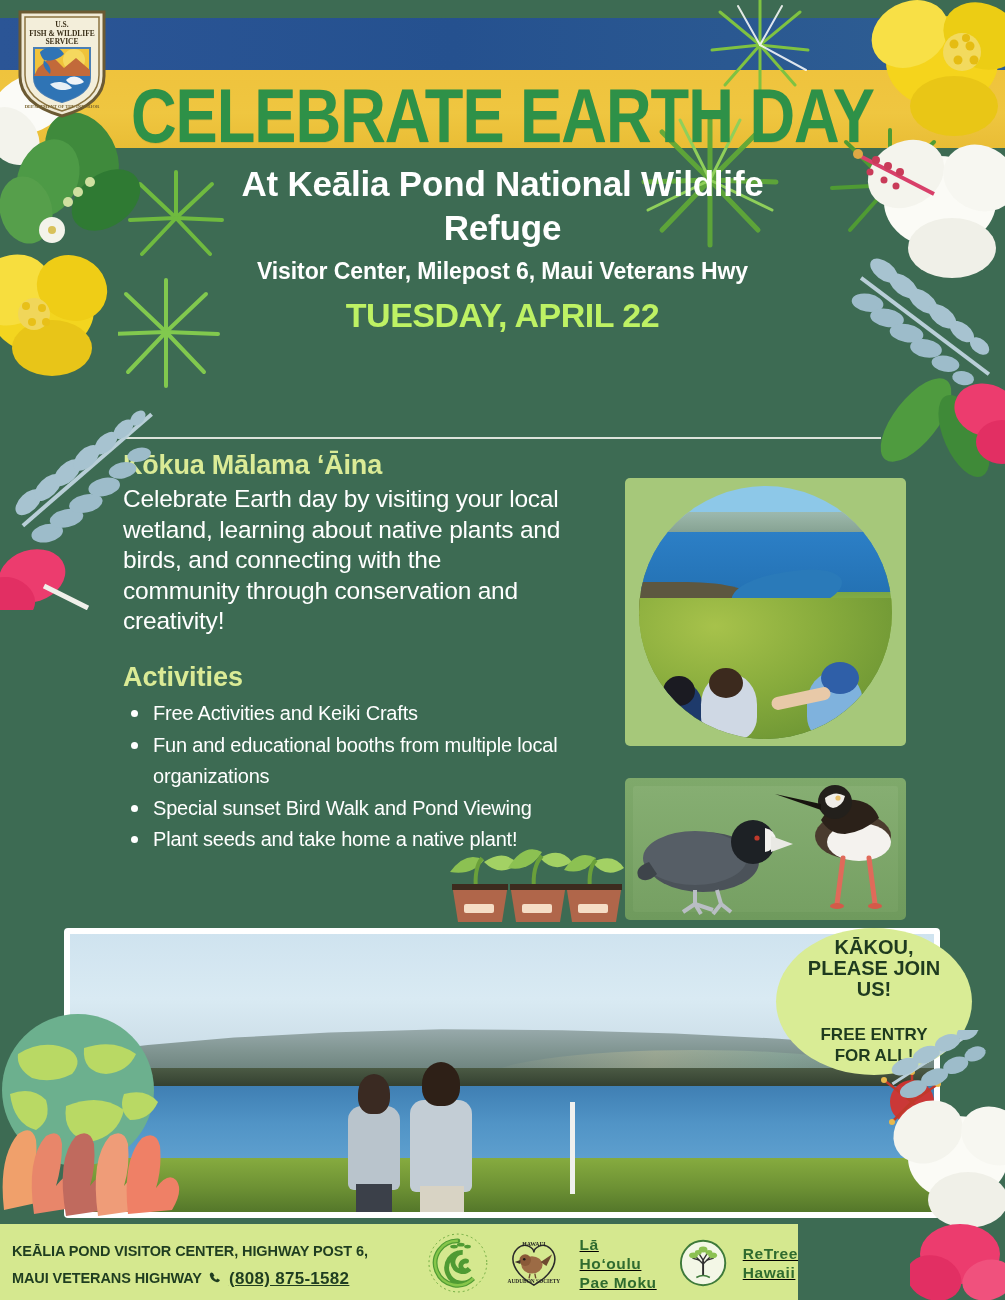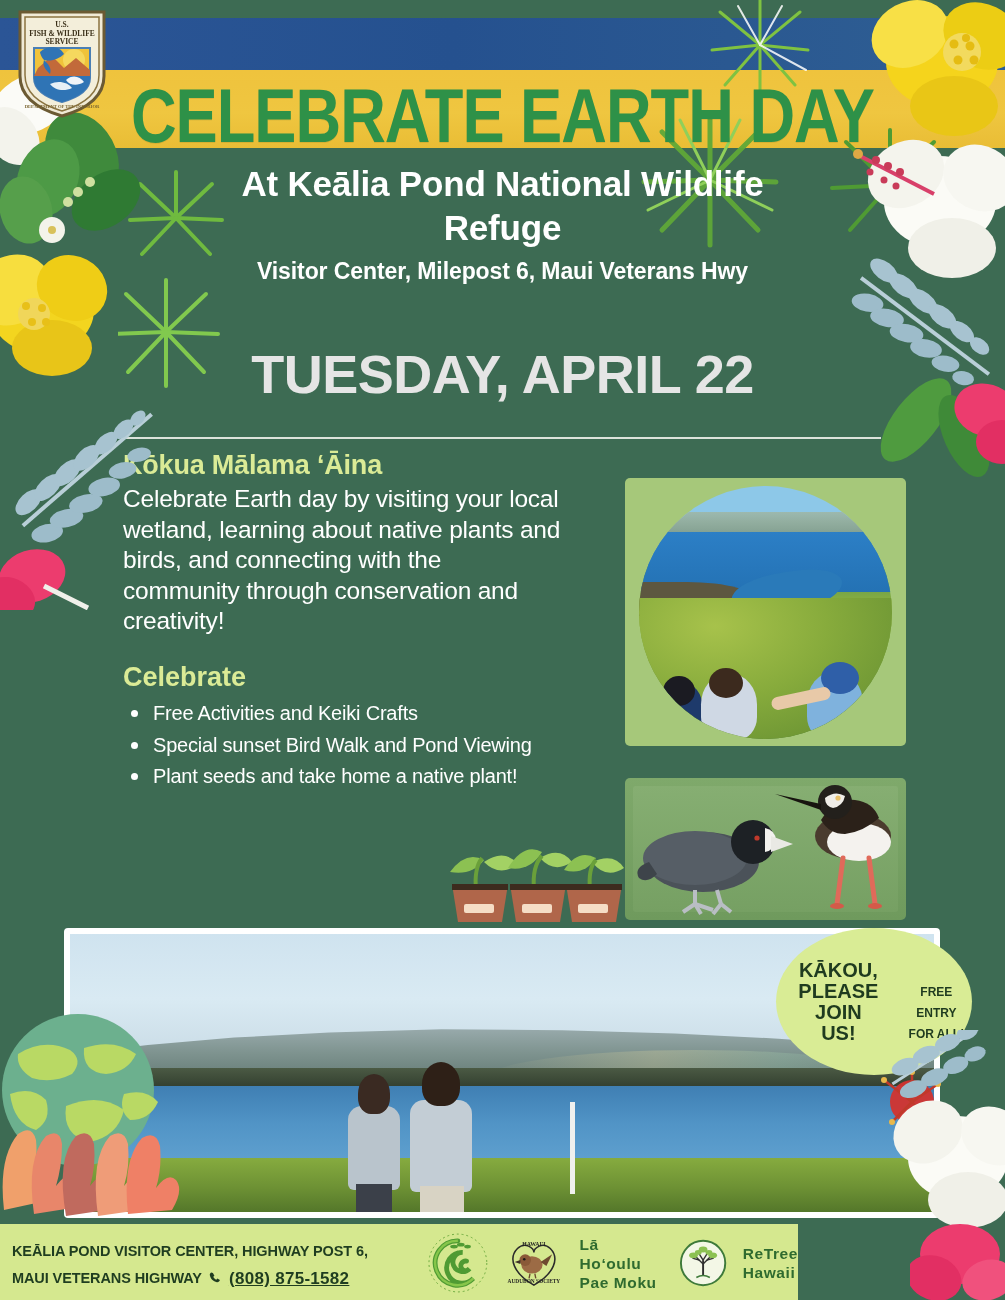--- a/index.html
+++ b/index.html
@@ -49,21 +49,21 @@
   
   .hdr { position: absolute; left: 0; width: 1005px; text-align: center; z-index: 12; }
   .venue {
     top: 162px; color: #ffffff; font-weight: bold; font-size: 35px;
     line-height: 44px; padding: 0 150px; letter-spacing: -0.2px;
   }
   .address {
     top: 258px; color: #ffffff; font-weight: bold; font-size: 23px; letter-spacing: -0.1px;
   }
   .date {
-    top: 296px; color: #e5e5e5; font-weight: bold; font-size: 54px; letter-spacing: -0.5px; margin-top: 47px;
+    top: 296px; color: #bef264; font-weight: bold; font-size: 34px; letter-spacing: -0.5px;
   }
   .hours {
     top: 360px; color: #ffffff; font-weight: bold; font-size: 24px; line-height: 34px;
   }
   .divider {
     position: absolute; left: 124px; top: 437px; width: 757px; height: 2px;
     background: #e9eee7; z-index: 12; opacity: .92;
   }
 
   
@@ -172,41 +172,41 @@
   .pb-p2h { position:absolute; left:352px; top:128px; width:38px; height:44px; background:#2e2017; border-radius:50% 50% 40% 40%; }
   .pb-post { position:absolute; left:500px; top:168px; width:5px; height:92px; background:#f0f0ee; }
 
   
   .globe-art { position: absolute; left: 0px; top: 1002px; width: 180px; height: 220px; z-index: 14; }
 
   
   .badge {
     position: absolute; left: 776px; top: 928px; width: 196px; height: 147px;
     background: #d9ec95; border-radius: 50%; z-index: 16;
-    display: flex; align-items: center; justify-content: center;
+    display: flex; flex-direction: column; align-items: center; justify-content: center;
     text-align: center; color: #1f3b1f; font-weight: bold; line-height: 21px;
   }
   .badge .b1 { font-size: 20px; }
-  .badge .b2 { font-size: 12px; margin-top: 24px; }
+  .badge .b2 { font-size: 17px; margin-top: 24px; }
 
   
   .footer {
     position: absolute; left: 0; bottom: 0; width: 798px; height: 76px;
     background: #d5e88f; z-index: 18;
   }
   .footer-addr {
     position: absolute; left: 12px; top: 14px; width: 400px;
     color: #1f3d20; font-weight: bold; font-size: 14.5px; line-height: 27px;
     letter-spacing: -0.1px;
   }
   .phone-row { display: flex; align-items: center; gap: 6px; }
   .phone-num { text-decoration: underline; font-size: 17px; letter-spacing: 0.3px; }
   .logo-row {
     position: absolute; left: 428px; top: 6px; height: 66px;
-    display: flex; align-items: center; gap: 16px;
+    display: flex; align-items: center; gap: 16px; text-decoration: underline;
   }
   .logo-text { color: #2f6b2f; font-weight: bold; font-size: 15.5px; line-height: 19px;
                letter-spacing: 0.6px; font-family: "Liberation Sans", sans-serif; }
 
   
   .floral { position: absolute; z-index: 17; pointer-events: none; }
 </style>
 </head>
 <body>
 
@@ -313,23 +313,24 @@
     <span>At Keālia Pond National Wildlife</span><br>
     <span>Refuge</span>
   </div>
   <div class="hdr address">Visitor Center, Milepost 6, Maui Veterans Hwy</div>
   <div class="hdr date">TUESDAY, APRIL 22</div>
   <div class="divider"></div>
 
   <div class="kokua-head">Kōkua Mālama ʻĀina</div>
   <div class="kokua-body">Celebrate Earth day by visiting your local wetland, learning about native plants and birds, and connecting with the community through conservation and creativity!</div>
 
-  <div class="hl-head">Celebrate</div>
+  <div class="hl-head">Activities</div>
   <ul class="hl-list">
     <li><span class="bullet"></span><span>Free Activities and Keiki Crafts</span></li>
+    <li><span class="bullet"></span><span>Fun and educational booths from multiple local organizations</span></li>
     <li><span class="bullet"></span><span>Special sunset Bird Walk and Pond Viewing</span></li>
     <li><span class="bullet"></span><span>Plant seeds and take  home a native  plant!</span></li>
   </ul>
 
   <div class="panel-circle">
     <div class="circle-photo">
       <div class="cp-hill"></div>
       <div class="cp-water"></div>
       <div class="cp-mud"></div>
       <div class="cp-inlet"></div>

